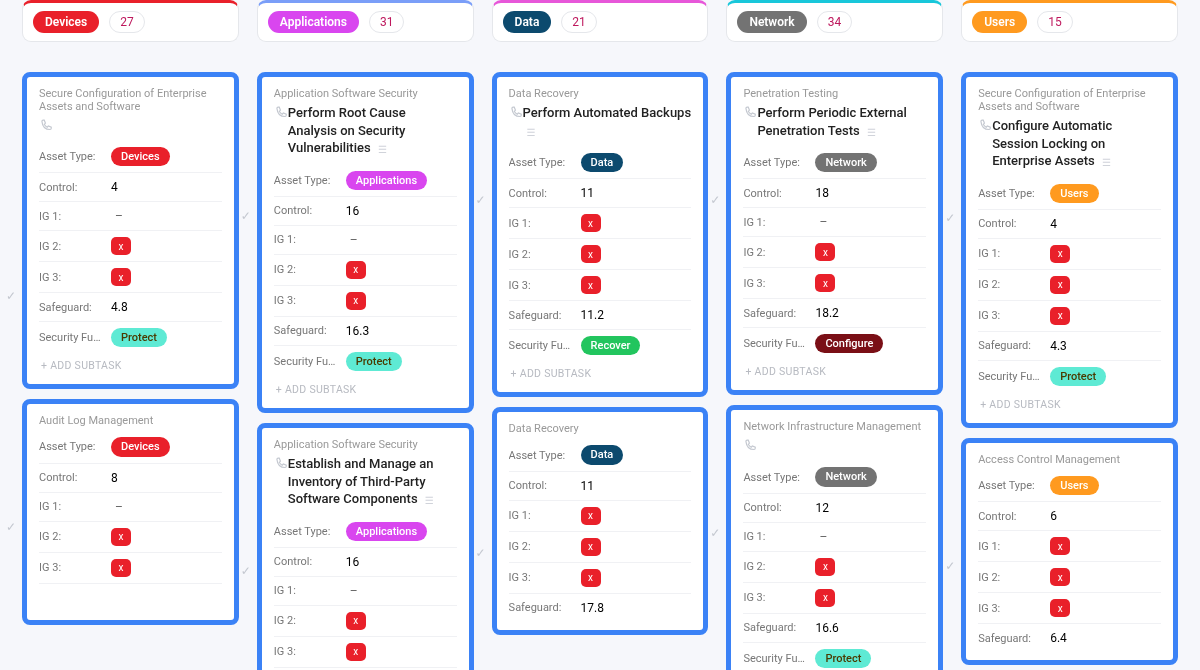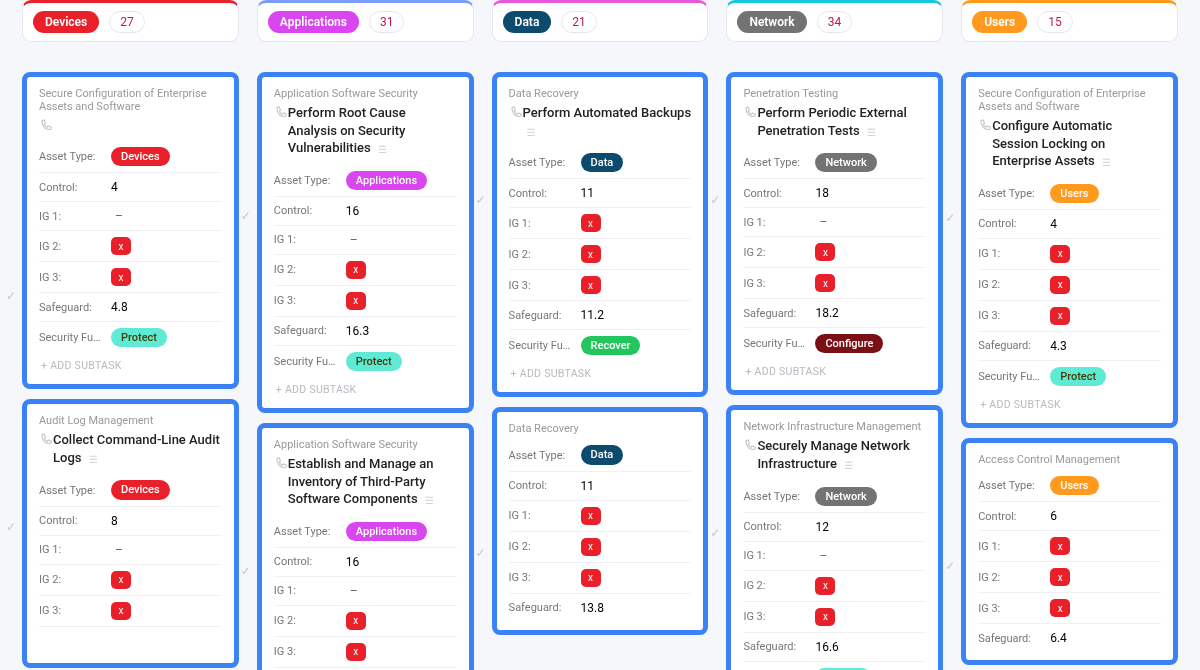--- a/index.html
+++ b/index.html
@@ -211,26 +211,20 @@
               <span class="badge c-protect">Protect</span>
             </div>
           </div>
           <div class="add-subtask">+ ADD SUBTASK</div>
         </div>
       </div>
       <div class="card-wrap">
         <div class="check" style="top:122px">✓</div>
         <div class="card">
           <div class="category">Audit Log Management</div>
-          <div class="title-row">
-            <span class="phone-icon"><svg viewBox="0 0 24 24" fill="none" stroke="#c4c8d0" stroke-width="2">
-                <path d="M5 4c0-1 1-2 2-2h2l2 5-2 2c1 2 3 4 5 5l2-2 5 2v2c0 1-1 2-2 2C10 18 6 14 5 4z"></path>
-              </svg></span>
-            <span class="title"><span>Collect Command-Line Audit Logs</span> <span class="lines-icon">☰</span></span>
-          </div>
           <div class="fields">
             <div class="field-row">
               <span class="field-label">Asset Type:</span>
               <span class="badge c-devices">Devices</span>
             </div>
             <div class="field-row">
               <span class="field-label">Control:</span>
               <span class="field-value">8</span>
             </div>
             <div class="field-row">
@@ -405,21 +399,21 @@
             <div class="field-row">
               <span class="field-label">IG 2:</span>
               <span class="badge-x">x</span>
             </div>
             <div class="field-row">
               <span class="field-label">IG 3:</span>
               <span class="badge-x">x</span>
             </div>
             <div class="field-row">
               <span class="field-label">Safeguard:</span>
-              <span class="field-value">13.8</span>
+              <span class="field-value">17.8</span>
             </div>
           </div>
         </div>
       </div>
     </div>
     <div class="column">
       <div class="col-header border-network">
         <span class="pill c-network">Network</span>
         <span class="count-pill">34</span>
       </div>
@@ -467,21 +461,20 @@
         </div>
       </div>
       <div class="card-wrap">
         <div class="check" style="top:122px">✓</div>
         <div class="card">
           <div class="category">Network Infrastructure Management</div>
           <div class="title-row">
             <span class="phone-icon"><svg viewBox="0 0 24 24" fill="none" stroke="#c4c8d0" stroke-width="2">
                 <path d="M5 4c0-1 1-2 2-2h2l2 5-2 2c1 2 3 4 5 5l2-2 5 2v2c0 1-1 2-2 2C10 18 6 14 5 4z"></path>
               </svg></span>
-            <span class="title"><span>Securely Manage Network Infrastructure</span> <span class="lines-icon">☰</span></span>
           </div>
           <div class="fields">
             <div class="field-row">
               <span class="field-label">Asset Type:</span>
               <span class="badge c-network">Network</span>
             </div>
             <div class="field-row">
               <span class="field-label">Control:</span>
               <span class="field-value">12</span>
             </div>

